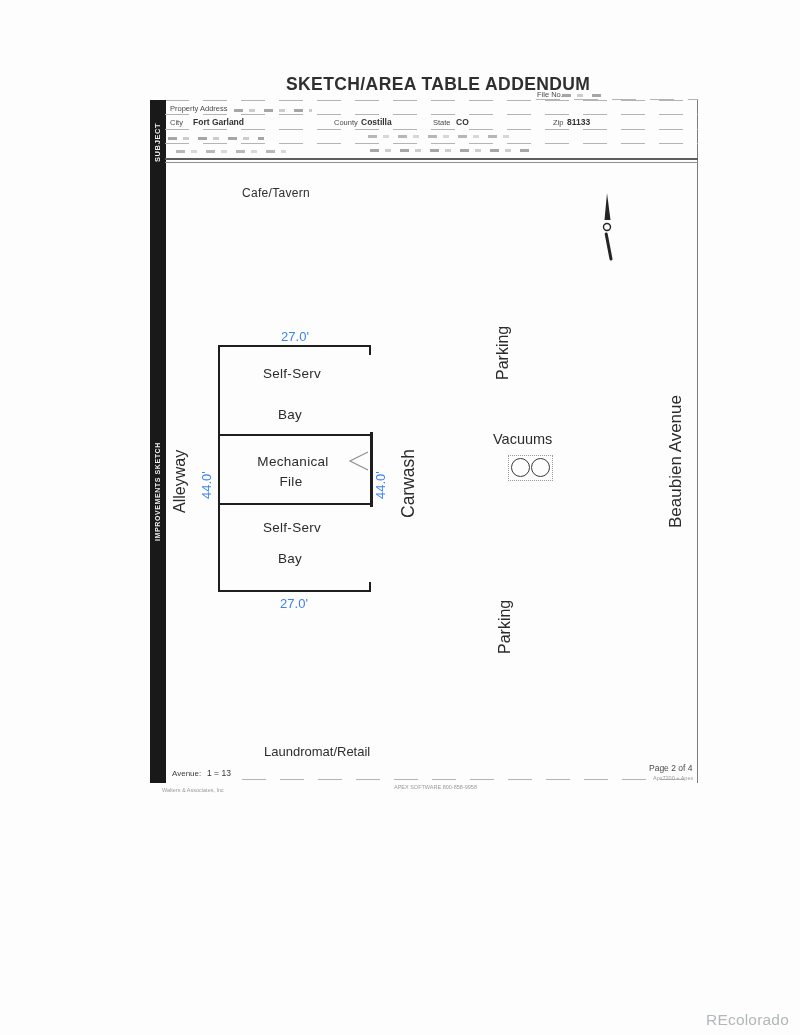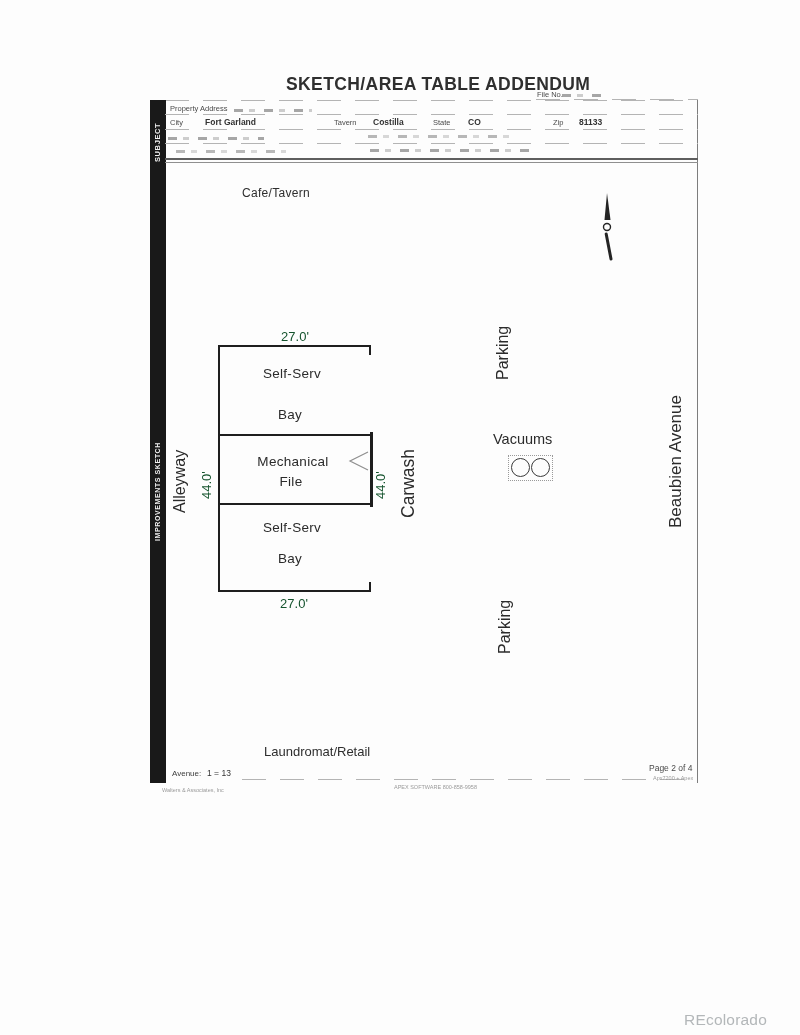--- a/index.html
+++ b/index.html
@@ -10,23 +10,23 @@
     color:#2b2b2b;
   }
   .abs{position:absolute;}
   .cx{transform:translateX(-50%);}
   .vtext{writing-mode:vertical-rl;transform:rotate(180deg);white-space:nowrap;}
   .line{position:absolute;background:#1e1e1e;}
   .faintline{position:absolute;height:1px;background:repeating-linear-gradient(90deg,#b4b4b4 0 24px,transparent 24px 38px);}
   .noise{position:absolute;height:3px;filter:blur(.5px);background:repeating-linear-gradient(90deg,rgba(95,95,95,.55) 0 9px,rgba(95,95,95,0) 9px 15px,rgba(95,95,95,.3) 15px 21px,rgba(95,95,95,0) 21px 30px);}
   .sketchlbl{font-size:13.5px;color:#2b2b2b;letter-spacing:.3px;}
   .biglbl{font-size:12px;color:#2e2e2e;letter-spacing:.3px;}
-  .dim{font-size:13px;color:#14532d;}
+  .dim{font-size:13px;color:#3b82f6;}
   .formlbl{font-size:7.5px;color:#4a4a4a;}
-  .formval{font-size:8.5px;font-weight:bold;color:#333;margin-left:12px;}
+  .formval{font-size:8.5px;font-weight:bold;color:#333;}
   .tiny{font-size:5.5px;color:#9a9a9a;filter:blur(.3px);white-space:nowrap;}
   .sidebar-txt{font-size:7.5px;font-weight:bold;color:#f2f2f2;letter-spacing:.6px;}
 </style>
 </head>
 <body>
 
 <div class="abs" style="left:286px;top:74px;font-size:17.5px;font-weight:bold;color:#2f2f2f;letter-spacing:.4px;">SKETCH/AREA TABLE ADDENDUM</div>
 <div class="abs formlbl" style="left:537px;top:90px;">File No.</div>
 <div class="noise" style="left:562px;top:94px;width:42px;"></div>
 <div class="faintline" style="left:536px;top:99px;width:162px;"></div>
@@ -37,21 +37,21 @@
 <div class="abs" style="left:150px;top:100px;width:16px;height:683px;background:#191919;"></div>
 <div class="abs vtext sidebar-txt" style="left:153px;top:104px;height:58px;">SUBJECT</div>
 <div class="abs vtext sidebar-txt" style="left:154px;top:413px;height:128px;font-size:7px;">IMPROVEMENTS SKETCH</div>
 
 <div class="abs formlbl" style="left:170px;top:104px;">Property Address</div>
 <div class="noise" style="left:234px;top:109px;width:78px;"></div>
 <div class="faintline" style="left:165px;top:114px;width:533px;"></div>
 
 <div class="abs formlbl" style="left:170px;top:118px;">City</div>
 <div class="abs formval" style="left:193px;top:117px;">Fort Garland</div>
-<div class="abs formlbl" style="left:334px;top:118px;">Tavern</div>
+<div class="abs formlbl" style="left:334px;top:118px;">County</div>
 <div class="abs formval" style="left:361px;top:117px;">Costilla</div>
 <div class="abs formlbl" style="left:433px;top:118px;">State</div>
 <div class="abs formval" style="left:456px;top:117px;">CO</div>
 <div class="abs formlbl" style="left:553px;top:118px;">Zip</div>
 <div class="abs formval" style="left:567px;top:117px;">81133</div>
 <div class="faintline" style="left:165px;top:129px;width:533px;"></div>
 
 <div class="noise" style="left:168px;top:137px;width:96px;"></div>
 <div class="noise" style="left:368px;top:135px;width:150px;opacity:.8;"></div>
 <div class="faintline" style="left:165px;top:143px;width:533px;"></div>
@@ -107,13 +107,13 @@
 <div class="abs" style="left:222px;top:744px;font-size:13px;color:#2e2e2e;margin-left:42px;">Laundromat/Retail</div>
 
 <div class="abs" style="left:172px;top:769px;font-size:8px;color:#3c3c3c;">Avenue:</div>
 <div class="abs" style="left:207px;top:768px;font-size:8.5px;font-weight:normal;color:#333;">1 = 13</div>
 <div class="faintline" style="left:242px;top:779px;width:456px;"></div>
 <div class="abs" style="left:649px;top:763px;font-size:8.5px;color:#4a4a4a;">Page 2 of 4</div>
 <div class="abs tiny" style="left:653px;top:775px;">Apx7200 + Apex</div>
 <div class="abs tiny" style="left:162px;top:787px;">Walters &amp; Associates, Inc</div>
 <div class="abs tiny" style="left:394px;top:784px;">APEX SOFTWARE 800-858-9958</div>
 
-<div class="abs" style="left:684px;top:1011px;font-size:15.5px;color:#b3b7b9;letter-spacing:.2px;">REcolorado</div>
+<div class="abs" style="left:706px;top:1011px;font-size:15.5px;color:#b3b7b9;letter-spacing:.2px;">REcolorado</div>
 
 </body></html>

